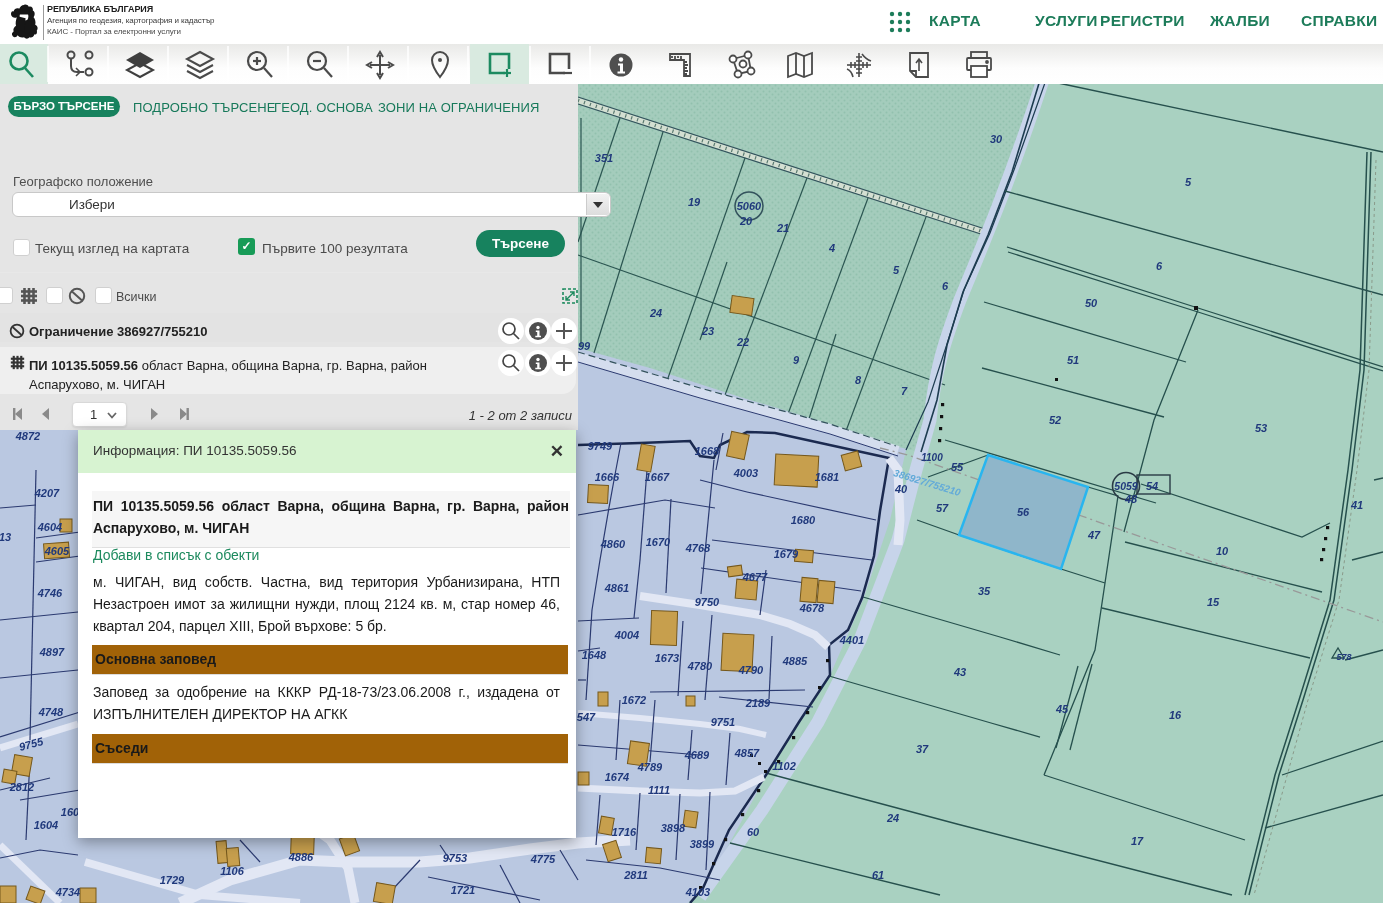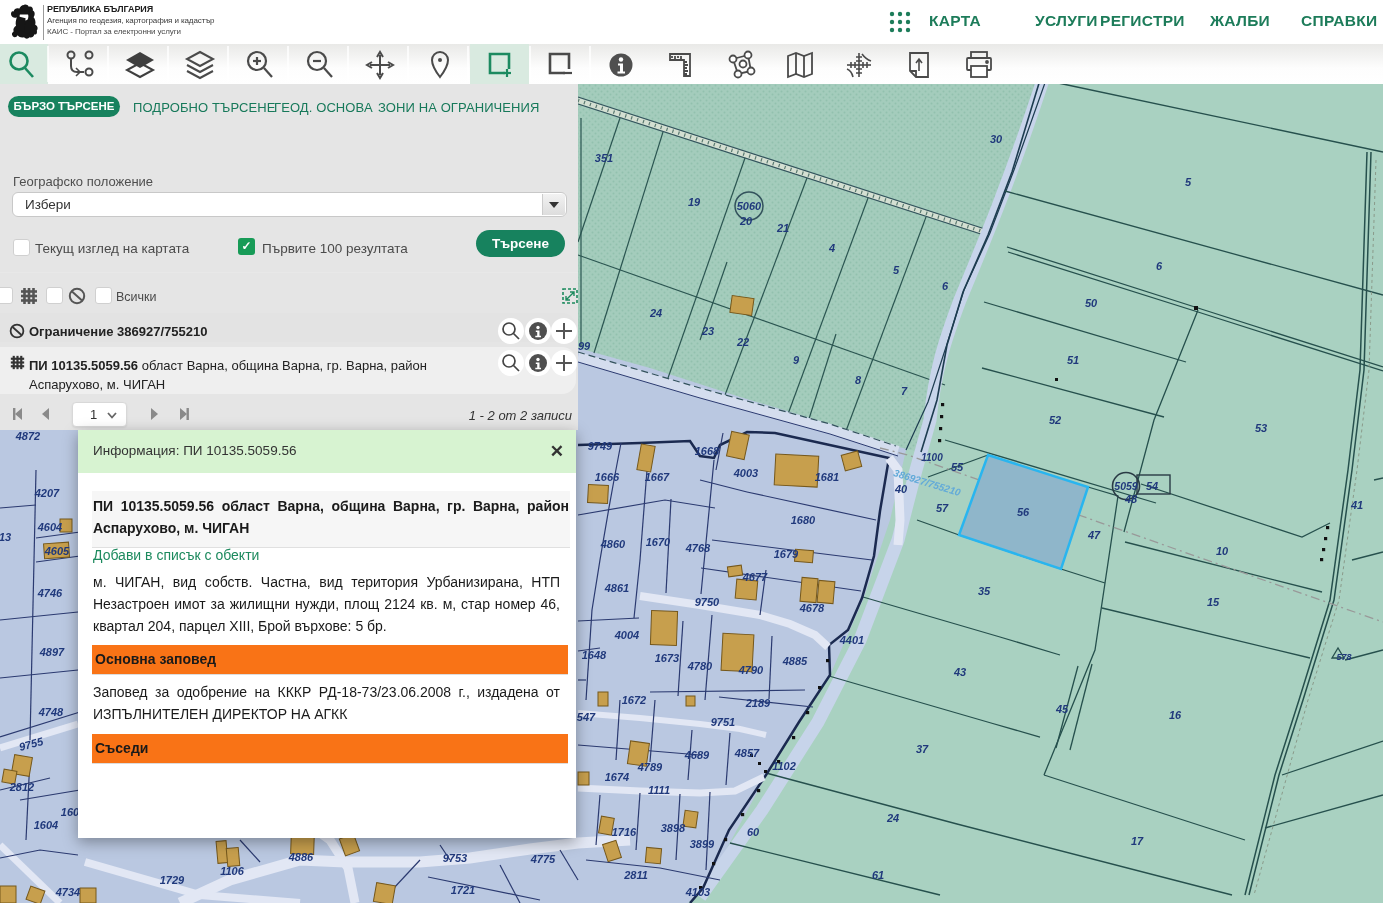--- a/index.html
+++ b/index.html
@@ -11,40 +11,40 @@
 #popup{position:absolute;left:78px;top:430px;width:498px;height:408px;background:#fff;box-shadow:0 4px 14px rgba(0,0,0,.35);}
 .hlogo-sep{position:absolute;left:43px;top:5px;width:1px;height:35px;background:#9a9a9a;}
 .ht1{position:absolute;left:47px;top:4px;font-size:9px;font-weight:bold;color:#1c1c1c;letter-spacing:-.1px;}
 .ht2{position:absolute;left:47px;top:16px;font-size:8px;color:#3a3a3a;letter-spacing:-.1px;}
 .ht3{position:absolute;left:47px;top:27px;font-size:8px;color:#4a4a4a;letter-spacing:-.1px;}
 .menu{position:absolute;top:12px;font-size:15.5px;font-weight:bold;color:#1d7c5a;letter-spacing:.3px;}
 .tabtxt{position:absolute;top:16px;font-size:13px;font-weight:normal;color:#17795a;letter-spacing:.1px;white-space:nowrap;}
 .pill{position:absolute;left:8px;top:12px;width:112px;height:21px;background:#17825e;border-radius:11px;color:#fff;font-size:11.5px;font-weight:bold;text-align:center;line-height:21px;white-space:nowrap;}
 .inp{position:absolute;left:12px;top:52px;width:544px;height:23px;border:1px solid #c8c8c8;border-radius:3px;padding-left:8px;font-size:13.5px;color:#333;line-height:23px;}
 .lab{position:absolute;left:13px;top:90px;font-size:13px;color:#4f4f4f;}
-.sel{position:absolute;left:12px;top:108px;width:553px;height:23px;border:1px solid #c8c8c8;border-radius:6px;background:#fff;font-size:13.5px;color:#333;line-height:23px;}
+.sel{position:absolute;left:12px;top:108px;width:553px;height:23px;border:1px solid #c8c8c8;border-radius:6px;background:#fff;font-size:13.5px;color:#333;line-height:23px;padding-left:44px;}
 .selbtn{position:absolute;right:1px;top:1px;width:22px;height:21px;background:linear-gradient(#f2f2f2,#ddd);border-left:1px solid #ccc;border-radius:0 2px 2px 0;}
 .selbtn:after{content:"";position:absolute;left:6px;top:8px;border:5px solid transparent;border-top:6px solid #333;}
 .cb{position:absolute;width:15px;height:15px;border:1px solid #d0d0d0;border-radius:3px;background:#fff;}
 .cbg{position:absolute;width:17px;height:17px;border-radius:3px;background:#179b57;color:#fff;text-align:center;line-height:17px;font-size:12px;font-weight:bold;}
 .cblab{position:absolute;font-size:13.5px;color:#4a4a4a;}
 .btn{position:absolute;left:476px;top:146px;width:89px;height:27px;background:#17825e;border-radius:14px;color:#fff;font-size:13.5px;font-weight:bold;text-align:center;line-height:27px;}
 .hr1{position:absolute;left:0;top:188px;width:578px;height:1px;background:#e8e8e8;}
 .row1{position:absolute;left:0;top:229px;width:576px;height:29px;background:#e3e3e3;border-radius:0 14px 14px 0;}
 .row2{position:absolute;left:0;top:263px;width:576px;height:47px;background:#efefef;border-radius:0 14px 14px 0;}
 .rowt{font-size:13px;color:#222;}
 .pgtxt{position:absolute;top:324px;right:6px;font-size:13px;color:#333;font-style:italic;}
 .pgsel{position:absolute;left:72px;top:318px;width:53px;height:23px;background:#fff;border:1px solid #d8d8d8;border-radius:4px;box-shadow:0 1px 2px rgba(0,0,0,.08);}
 .pophead{position:absolute;left:0;top:0;width:498px;height:43px;background:#d7f3d1;}
 .pophead span{position:absolute;left:15px;top:13px;font-size:13.5px;color:#333;}
 .popx{position:absolute;right:12px;top:11px;font-size:17px;color:#333;font-weight:bold;}
 .ptitle{position:absolute;left:14px;top:61px;width:476px;background:#f6f6f6;font-size:14px;font-weight:bold;color:#1a1a1a;line-height:22px;padding:4px 1px 8px 1px;border-bottom:1px solid #e0e0e0;text-align:justify;}
 .plink{position:absolute;left:15px;top:117px;font-size:14px;color:#1d8a5e;}
 .ppar{position:absolute;left:15px;width:467px;font-size:14px;color:#1a1a1a;line-height:22.2px;text-align:justify;}
-.psect{position:absolute;left:14px;width:470px;background:#f97316;font-size:14px;font-weight:bold;color:#1a1a1a;padding:6px 3px 7px 3px;border-bottom:1px solid #dcdcdc;}
+.psect{position:absolute;left:14px;width:470px;background:#a16207;font-size:14px;font-weight:bold;color:#1a1a1a;padding:6px 3px 7px 3px;border-bottom:1px solid #dcdcdc;}
 .mlbl{font-style:italic;font-weight:bold;font-size:11px;fill:#20397c;}
 </style>
 </head>
 <body>
 <svg id="map" viewBox="0 0 1383 903">
 <defs>
 <pattern id="dots" width="6" height="6" patternUnits="userSpaceOnUse">
 <rect width="6" height="6" fill="#a4ccbc"></rect>
 <circle cx="1.5" cy="1.5" r="1" fill="#92c1ae"></circle>
 <circle cx="4.5" cy="4.5" r="1" fill="#92c1ae"></circle>

